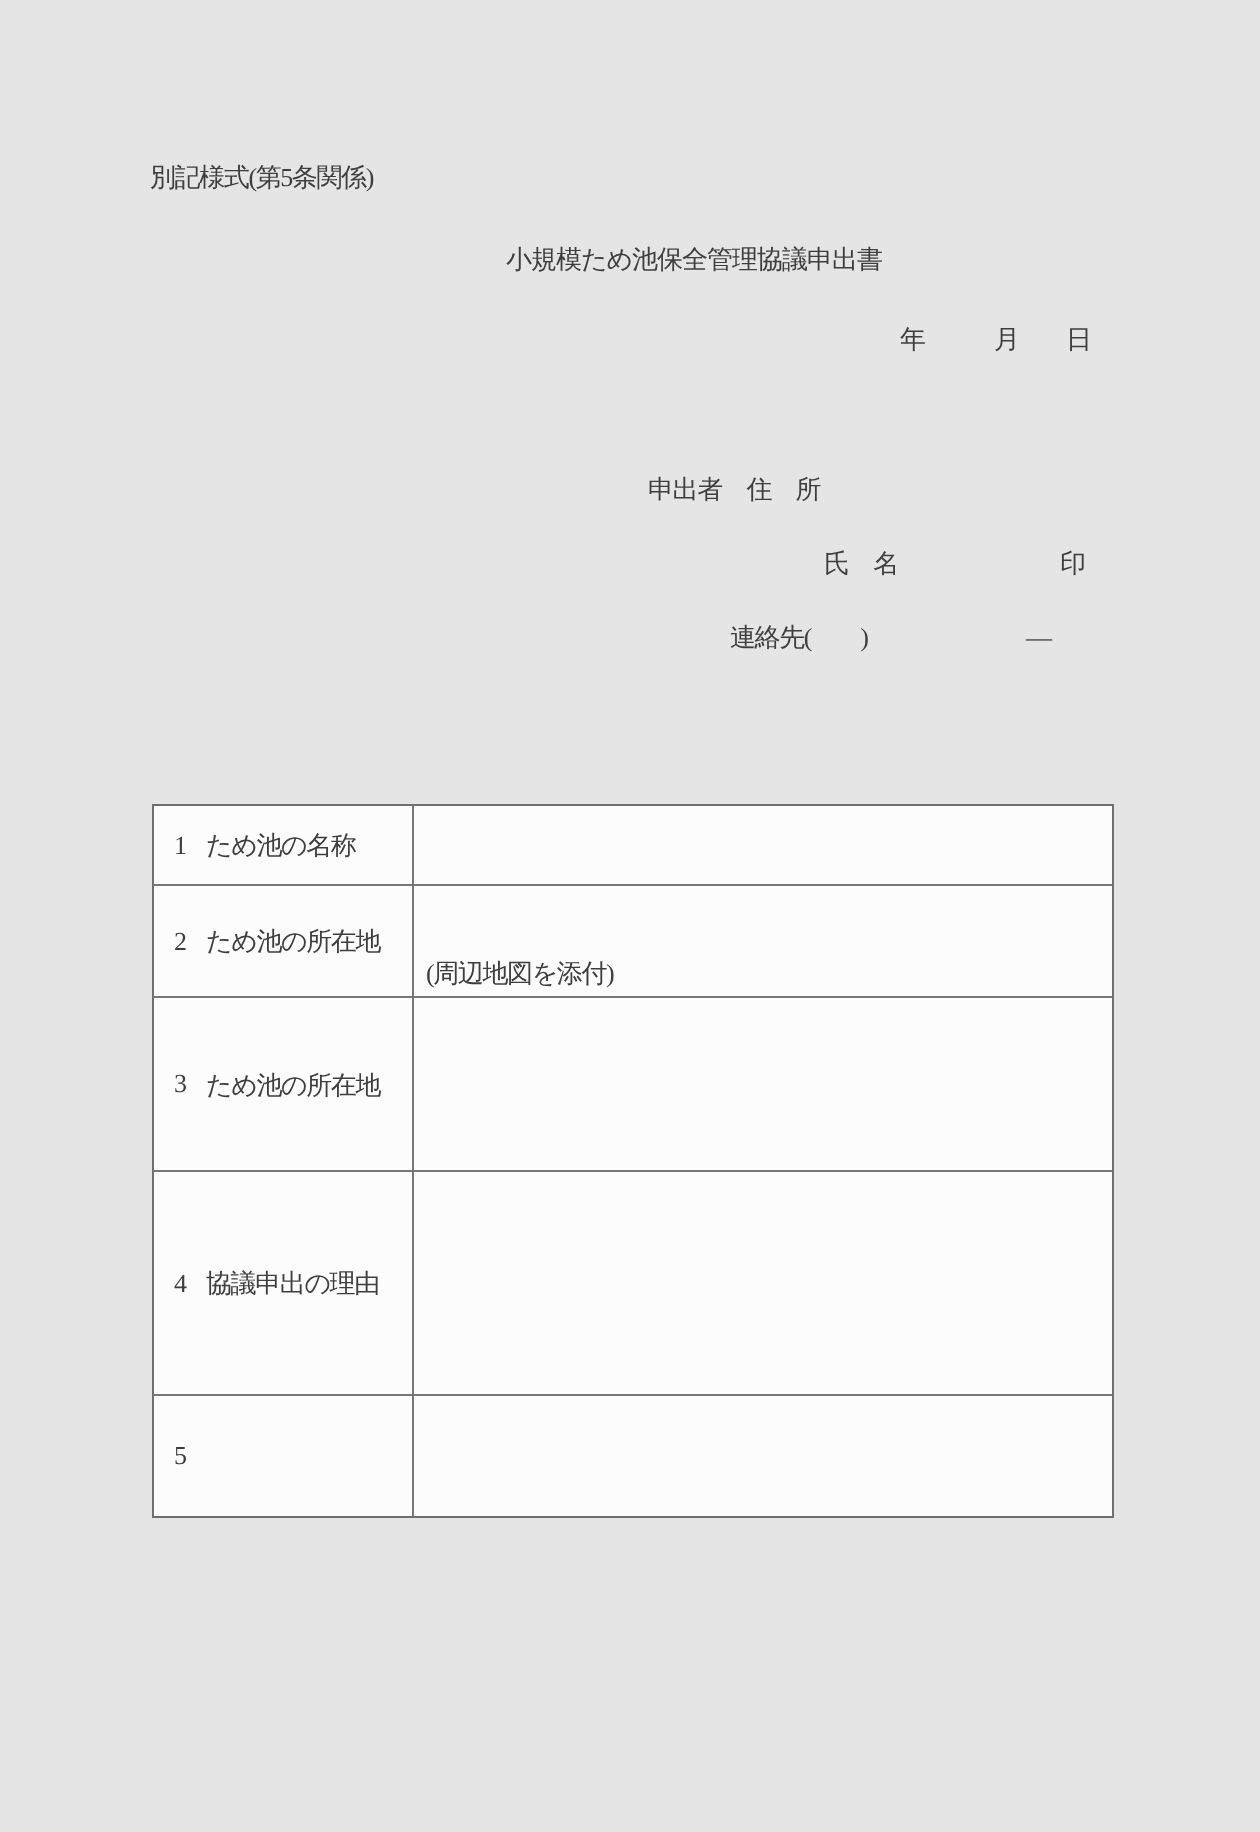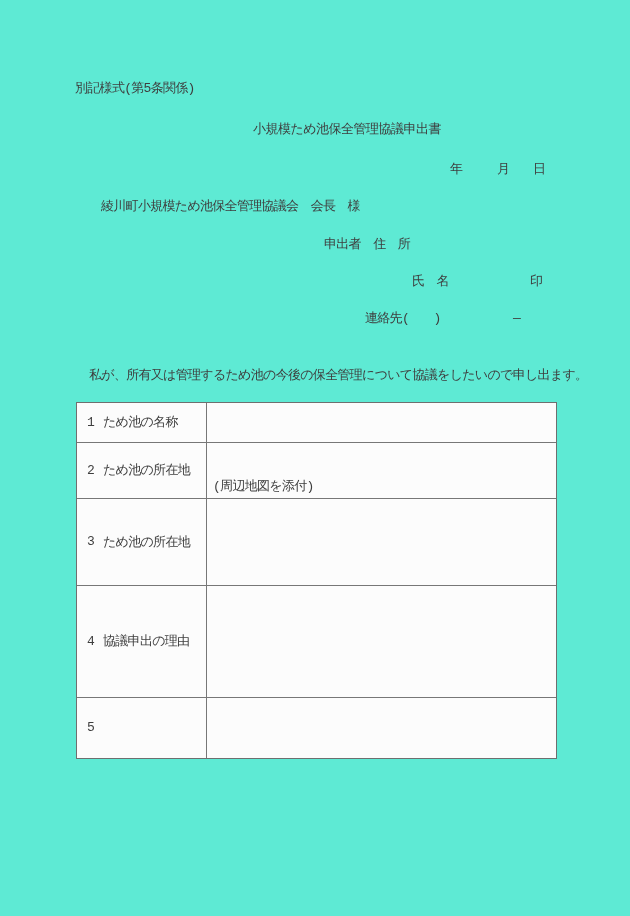--- a/index.html
+++ b/index.html
@@ -4,23 +4,23 @@
 <style>
   html, body {
     margin: 0;
     padding: 0;
     background: #fcfcfc;
   }
   #sheet {
     position: relative;
     width: 630px;
     height: 916px;
-    background: #5eead4;
+    background: #e5e5e5;
     color: #3e3e3e;
-    font-family: Liberation Mono, monospace;
+    font-family: Liberation Serif, serif;
     font-size: 13px;
     letter-spacing: -0.7px;
     line-height: 18px;
     overflow: hidden;
   }
   .abs { position: absolute; white-space: pre; }
 
   #doc-title {
     left: 0;
     top: 121px;
@@ -83,35 +83,33 @@
   <div class="abs" style="left:75px; top:80px;">別記様式(第5条関係)</div>
 
   <div class="abs" id="doc-title">小規模ため池保全管理協議申出書</div>
 
   <div>
     <span class="abs" style="left:450px; top:161px;">年</span>
     <span class="abs" style="left:497px; top:161px;">月</span>
     <span class="abs" style="left:533px; top:161px;">日</span>
   </div>
 
-  <div class="abs" style="left:101px; top:198px;">綾川町小規模ため池保全管理協議会　会長　様</div>
 
   <div class="abs" style="left:324px; top:236px;">申出者　住　所</div>
 
   <div>
     <span class="abs" style="left:375px; top:273px;margin-left:37px;">氏　名</span>
     <span class="abs" style="left:530px; top:273px;">印</span>
   </div>
 
   <div>
     <span class="abs" style="left:365px; top:310px;">連絡先(　　)</span>
     <span class="abs" style="left:513px; top:310px;">―</span>
   </div>
 
-  <div class="abs" style="left:89px; top:367px;">私が、所有又は管理するため池の今後の保全管理について協議をしたいので申し出ます。</div>
 
   <div id="form-table">
 
     <div class="t-row h40">
       <div class="t-cell-label">
         <span class="row-no">1</span>
         <span class="row-label">ため池の名称</span>
       </div>
       <div class="t-cell-value"></div>
     </div>

